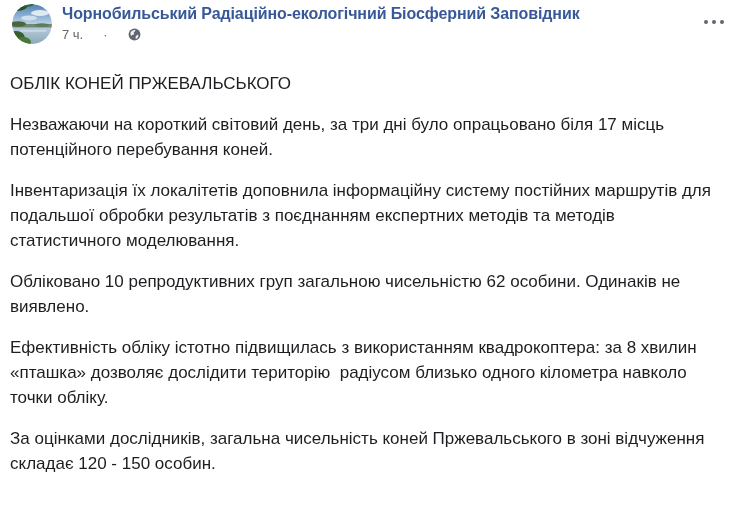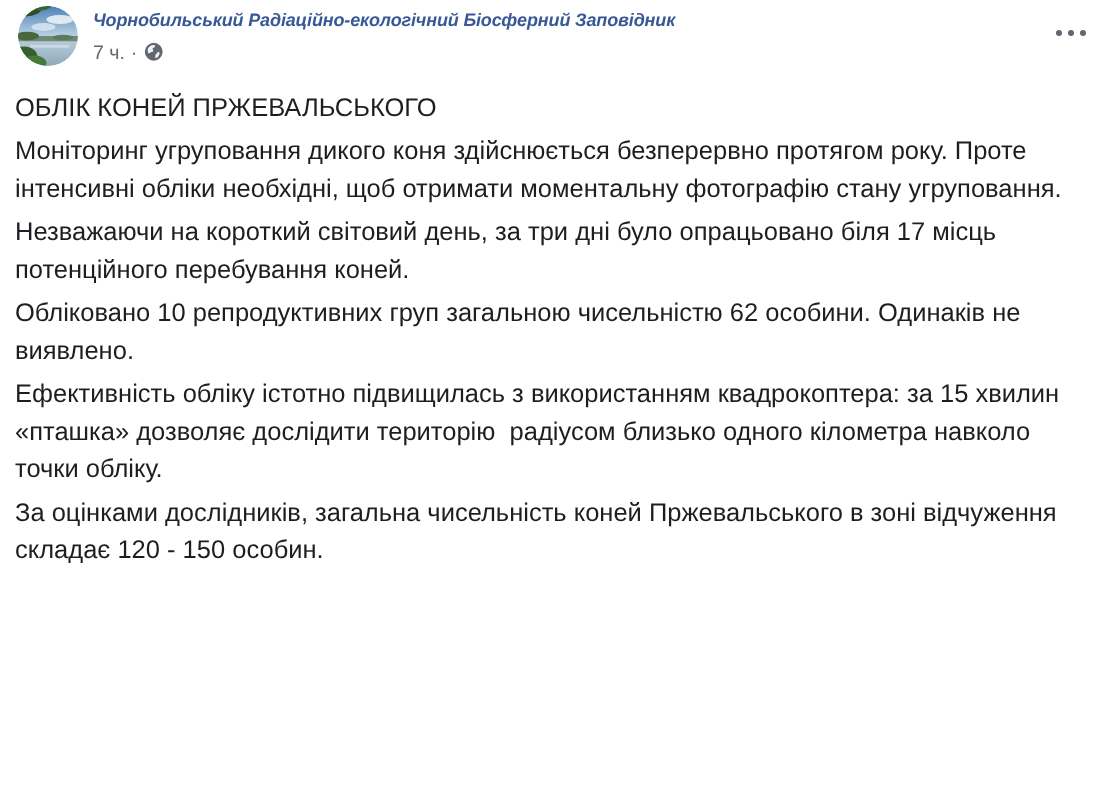--- a/index.html
+++ b/index.html
@@ -38,34 +38,33 @@
   .avatar svg { display: block; width: 40px; height: 40px; }
   .header-text {
     position: absolute;
     left: 62px;
     top: 3px;
     right: 60px;
   }
   .page-name {
     display: block;
     color: var(--page-name-color);
-    font-size: 12px;
+    font-size: 16px;
     font-weight: 700;
     line-height: 21px;
     letter-spacing: -0.1px;
     text-decoration: none;
     white-space: nowrap;
     cursor: pointer;
-    font-style: italic;
   }
   .meta {
     margin-top: 2px;
     display: flex;
     align-items: center;
-    gap: 4px;
+    gap: 20px;
     color: var(--meta-text-color);
     font-size: 13px;
     line-height: 17px;
   }
   .timestamp { color: var(--meta-text-color); text-decoration: none; cursor: pointer; }
   .dot-sep { color: var(--meta-text-color); }
   .globe { display: inline-flex; }
   .globe svg { width: 13px; height: 13px; display: block; }
 
   .more-btn {
@@ -87,21 +86,21 @@
   }
 
   
   .post-text {
     padding: 7px 16px 0 10px;
     font-size: 17px;
     line-height: 25px;
     color: var(--body-text-color);
   }
   .para {
-    margin: 4px 0 3px 0;
+    margin: 16px 0 3px 0;
     white-space: pre-wrap;
   }
 </style>
 </head>
 <body>
 
 <div class="post">
 
   <div class="post-header">
 
@@ -155,20 +154,20 @@
     <div class="more-btn" role="button">
       <span class="mdot"></span>
       <span class="mdot"></span>
       <span class="mdot"></span>
     </div>
 
   </div>
 
   <div class="post-text" id="post-text">
       <div class="para">ОБЛІК КОНЕЙ ПРЖЕВАЛЬСЬКОГО</div>
-      <div class="para">Моніторинг угруповання дикого коня здійснюється безперервно протягом року. Проте інтенсивні обліки необхідні, щоб отримати моментальну фотографію стану угруповання.</div>
       <div class="para">Незважаючи на короткий світовий день, за три дні було опрацьовано біля 17 місць потенційного перебування коней.</div>
+      <div class="para">Інвентаризація їх локалітетів доповнила інформаційну систему постійних маршрутів для подальшої обробки результатів з поєднанням експертних методів та методів статистичного моделювання.</div>
       <div class="para">Обліковано 10 репродуктивних груп загальною чисельністю 62 особини. Одинаків не виявлено.</div>
-      <div class="para">Ефективність обліку істотно підвищилась з використанням квадрокоптера: за 15 хвилин «пташка» дозволяє дослідити територію  радіусом близько одного кілометра навколо точки обліку.</div>
+      <div class="para">Ефективність обліку істотно підвищилась з використанням квадрокоптера: за 8 хвилин «пташка» дозволяє дослідити територію  радіусом близько одного кілометра навколо точки обліку.</div>
       <div class="para">За оцінками дослідників, загальна чисельність коней Пржевальського в зоні відчуження складає 120 - 150 особин.</div>
     </div>
 
 </div>
 
 </body></html>

